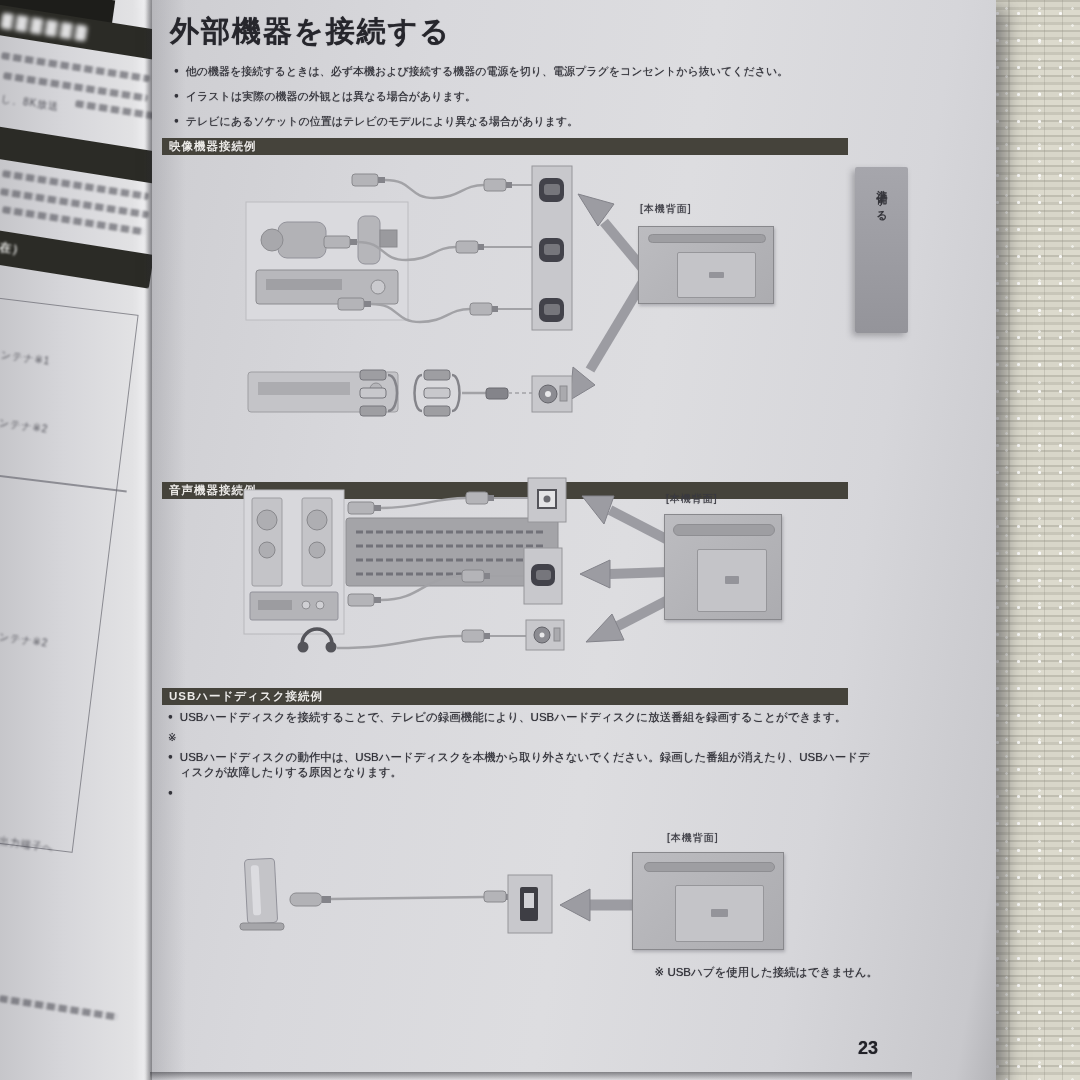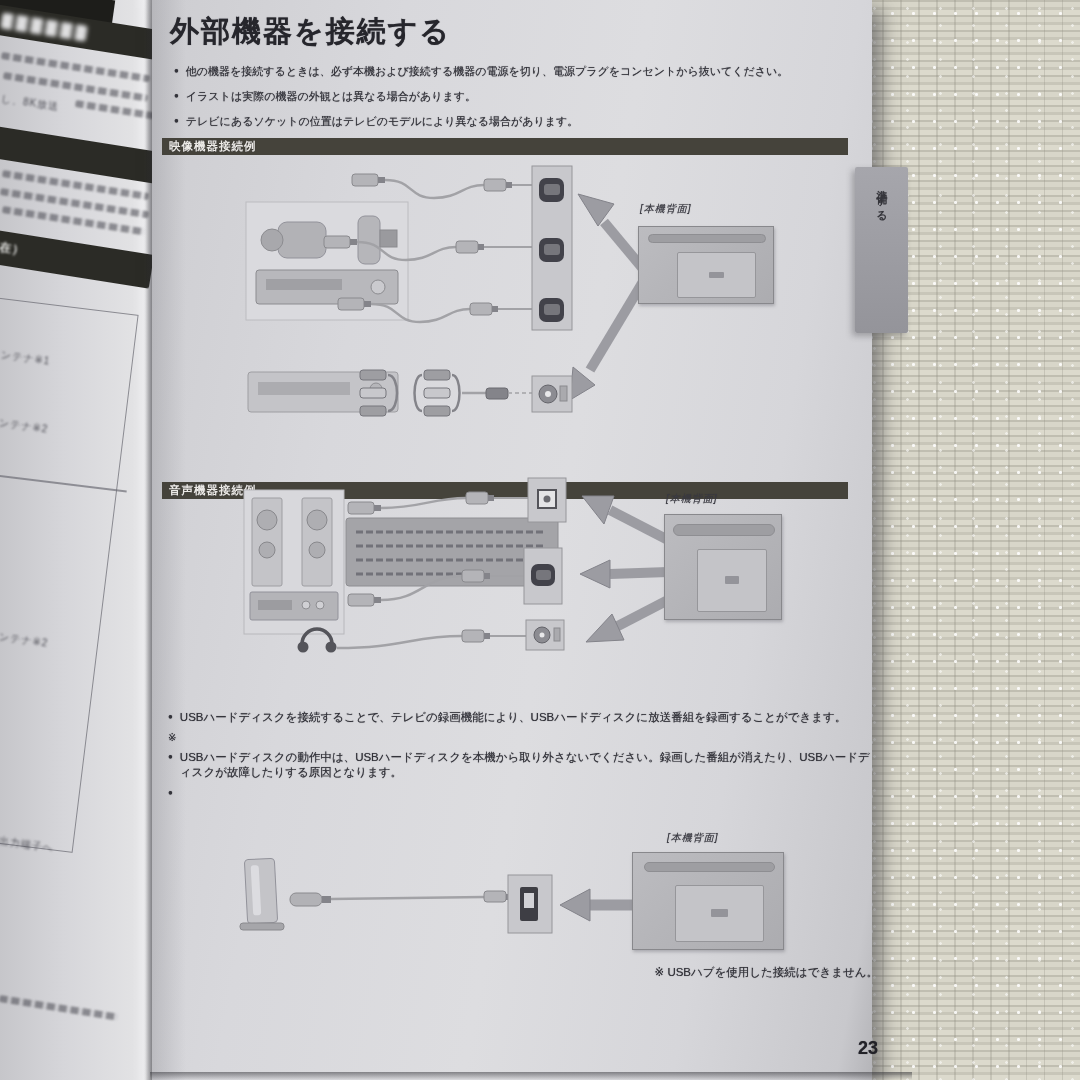--- a/index.html
+++ b/index.html
@@ -27,33 +27,33 @@
     filter:blur(1.1px);}
   .fragtext{position:absolute;font-size:10px;color:#4a4a52;filter:blur(.9px);letter-spacing:1px;transform:rotate(8deg);transform-origin:left top;white-space:nowrap;}
   .fragwhite{position:absolute;font-size:12px;font-weight:bold;color:#e6e6e4;filter:blur(.8px);letter-spacing:1px;}
   .pbox{position:absolute;border:1.5px solid rgba(110,110,118,.75);transform:rotate(7deg);transform-origin:left top;filter:blur(.5px);}
   .pline{position:absolute;height:1.5px;background:rgba(110,110,118,.7);transform:rotate(7deg);transform-origin:left top;}
   .crease{position:absolute;left:144px;top:0;width:18px;height:1080px;
     background:linear-gradient(90deg, rgba(40,40,46,0), rgba(40,40,46,.45) 55%, rgba(250,250,252,.7) 80%, rgba(120,120,126,.5) 100%);}
   .corner-wedge{position:absolute;left:-6px;top:-8px;width:120px;height:26px;background:#1d1d1a;transform:rotate(8deg);}
 
   
-  .page{position:absolute;left:152px;top:0;width:720px;height:1080px;color:#33333a;
+  .page{position:absolute;left:152px;top:0;width:844px;height:1080px;color:#33333a;
     background:linear-gradient(100deg,#cdcdd1 0%,#d8d8dc 28%,#dddde0 55%,#d6d6da 78%,#c8c8cc 96%,#b4b4b8 100%);
     box-shadow:10px 8px 18px rgba(60,60,66,.55);
     text-shadow:0 0 .8px rgba(40,40,48,.75);}
   .page::before{content:"";position:absolute;inset:0;pointer-events:none;
     background:linear-gradient(90deg, rgba(140,140,146,.35), rgba(255,255,255,0) 34px);}
   .title{position:absolute;left:18px;top:12px;font-size:29px;font-weight:bold;letter-spacing:2px;color:#26262c;filter:blur(.3px);}
   .intro{position:absolute;left:22px;top:64px;width:696px;font-size:11px;line-height:1.35;}
   .brow{display:flex;gap:7px;margin-bottom:10px;}
   .mk{font-size:8px;line-height:14px;flex:0 0 auto;}
   .secbar{position:absolute;left:10px;width:686px;height:17px;background:#45433b;color:#eceae6;
     font-size:11.5px;font-weight:bold;line-height:17px;padding-left:7px;box-sizing:border-box;letter-spacing:1px;filter:blur(.3px);}
-  .dgm{position:absolute;font-style:italic;}
+  .dgm{position:absolute;}
   .dsvg{position:absolute;left:0;top:0;width:100%;height:100%;}
   .tv{position:absolute;background:linear-gradient(135deg,#bcbcc0,#acacb0);border:1px solid #88888c;box-shadow:1px 2px 3px rgba(90,90,96,.35);}
   .tv .vent{position:absolute;left:7%;top:9%;width:86%;height:9%;background:#9e9ea2;border:1px solid #8e8e92;border-radius:6px;}
   .tv .panel{position:absolute;left:28%;top:33%;width:58%;height:58%;background:#c4c4c8;border:1px solid #96969a;border-radius:2px;}
   .tv .slot{position:absolute;left:40%;top:42%;width:20%;height:14%;background:#94949a;border-radius:1px;}
   .tvlabel{position:absolute;font-size:10px;color:#3c3c44;letter-spacing:1px;filter:blur(.4px);white-space:nowrap;}
   .usb-list{position:absolute;left:16px;top:710px;width:708px;font-size:11.5px;line-height:1.35;}
   .usb-list .brow{margin-bottom:5px;}
   .notes{position:absolute;left:16px;top:964px;width:710px;font-size:11.5px;line-height:1.45;}
   .notes div{margin-bottom:6px;text-align:right;}
@@ -287,20 +287,21 @@
       </svg>
       <div class="tv" style="left:502px;top:52px;width:116px;height:104px;">
         <div class="vent"></div>
         <div class="panel">
             <div class="slot"></div>
           </div>
       </div>
       <div class="tvlabel" style="left:504px;top:30px;">[本機背面]</div>
     </div>
 
+    <div class="secbar" style="top:688px;">USBハードディスク接続例</div>
     <div class="usb-list">
       <div class="brow">
         <span class="mk">●</span>
         <span>USBハードディスクを接続することで、テレビの録画機能により、USBハードディスクに放送番組を録画することができます。</span>
       </div>
       <div class="brow">
         <span class="mk" style="font-size:10px;">※</span>
       </div>
       <div class="brow">
         <span class="mk">●</span>

